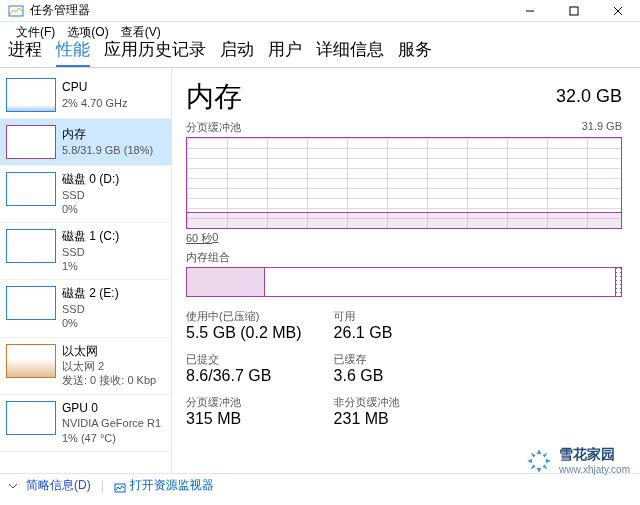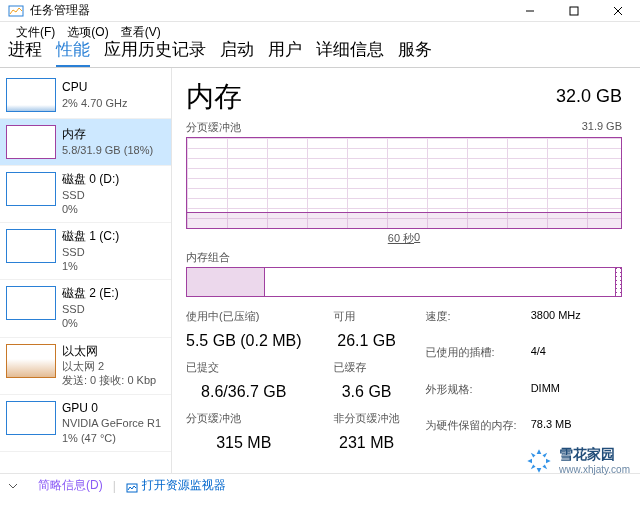--- a/index.html
+++ b/index.html
@@ -33,36 +33,36 @@
 
 .detail { flex: 1; padding: 10px 18px 8px 14px; overflow: hidden; }
 .detail-header { display: flex; justify-content: space-between; align-items: flex-start; }
 .detail-header h1 { font-size: 28px; font-weight: 400; }
 .detail-header .cap { font-size: 18px; margin-top: 8px; }
 
 .chart-label-row { display: flex; justify-content: space-between; font-size: 11px; color: #555; margin-top: 4px; }
 .chart-box { border: 1px solid #a040a0; height: 92px; margin-top: 2px; background: #fff; position: relative; }
 .chart-box .grid { position: absolute; inset: 0; background-image: linear-gradient(to right, #e8d4e8 1px, transparent 1px), linear-gradient(to bottom, #e8d4e8 1px, transparent 1px); background-size: 40px 10px; }
 .chart-box .fill { position: absolute; left: 0; right: 0; bottom: 0; height: 18%; background: rgba(180,100,180,0.15); border-top: 1px solid #a040a0; }
-.chart-axis { display: flex; justify-content: center; font-size: 11px; color: #555; margin-top: 2px; text-decoration: underline; }
+.chart-axis { display: flex; justify-content: flex-start; font-size: 11px; color: #555; margin-top: 2px; text-decoration: underline; }
 
 .comp-box { border: 1px solid #a040a0; height: 30px; margin-top: 2px; background: #fff; display: flex; }
 .comp-used { width: 18%; background: rgba(180,100,180,0.25); border-right: 1px solid #a040a0; }
 .comp-rest { flex: 1; position: relative; }
 .comp-hatch { position: absolute; right: 0; top: 0; bottom: 0; width: 6px; background-image: linear-gradient(135deg, #a040a0 1px, transparent 1px); background-size: 4px 4px; border-left: 1px solid #a040a0; }
 
 .stats { display: flex; margin-top: 12px; gap: 12px; font-size: 11px; }
 .stats-left { display: grid; grid-template-columns: auto auto; column-gap: 32px; row-gap: 10px; }
 .stat .label { color: #555; font-size: 11px; }
-.stat .value { font-size: 16px; margin-top: 8px; text-align: center; }
+.stat .value { font-size: 16px; margin-top: 0px; }
 .stats-right { display: grid; grid-template-columns: auto auto; column-gap: 14px; row-gap: 2px; font-size: 11px; color: #555; margin-left: 14px; }
 .stats-right .rv { color: #000; }
 
 .statusbar { height: 24px; border-top: 1px solid #e5e5e5; display: flex; align-items: center; padding-left: 8px; gap: 10px; font-size: 12px; }
-.statusbar .expand { display: flex; align-items: center; gap: 20px; color: #8b5cf6; }
+.statusbar .expand { display: flex; align-items: center; gap: 8px; color: #1d4ed8; }
 .statusbar .link { color: #0066cc; display: flex; align-items: flex-end; gap: 4px; }
 .statusbar .link .licon { width: 12px; height: 12px; }
 
 .watermark { position: absolute; right: 10px; bottom: 30px; display: flex; align-items: center; gap: 6px; opacity: 0.9; }
 .watermark .logo { width: 28px; height: 28px; }
 .watermark .wt1 { font-size: 14px; font-weight: 700; color: #0a3a6b; }
 .watermark .wt2 { font-size: 10px; color: #5a7a9b; }
 
 .eth-thumb::after { content:""; position:absolute; left:0; right:0; bottom:0; height:18px; background: linear-gradient(to top, rgba(200,120,40,.5), transparent); }
 .cpu-thumb::after { content:""; position:absolute; left:0; right:0; bottom:0; height:6px; background: linear-gradient(to top, rgba(40,120,200,.4), transparent); }
@@ -216,30 +216,20 @@
             <div class="value">3.6 GB</div>
           </div>
         <div class="stat">
             <div class="label">分页缓冲池</div>
             <div class="value">315 MB</div>
           </div>
         <div class="stat">
             <div class="label">非分页缓冲池</div>
             <div class="value">231 MB</div>
           </div>
-      </div>
-      <div class="stats-right">
-        <div>速度:</div>
-          <div class="rv">3800 MHz</div>
-        <div>已使用的插槽:</div>
-          <div class="rv">4/4</div>
-        <div>外形规格:</div>
-          <div class="rv">DIMM</div>
-        <div>为硬件保留的内存:</div>
-          <div class="rv">78.3 MB</div>
       </div>
     </div>
   </div>
 </div>
 
 <div class="statusbar">
   <div class="expand">
     <svg width="10" height="10" viewBox="0 0 10 10">
         <polyline points="1,3 5,7 9,3" fill="none" stroke="#555"></polyline>
       </svg>

